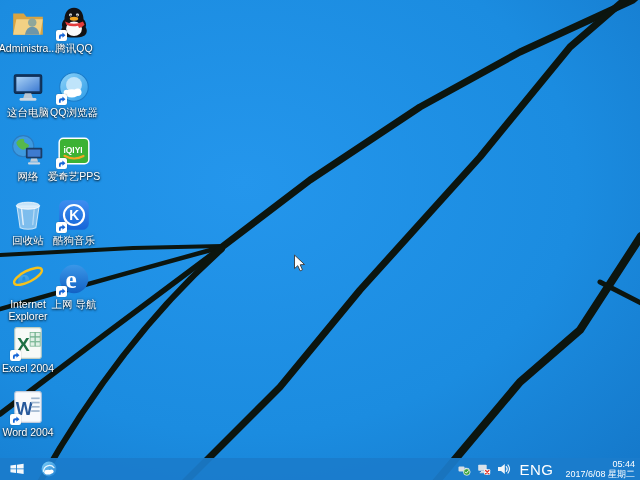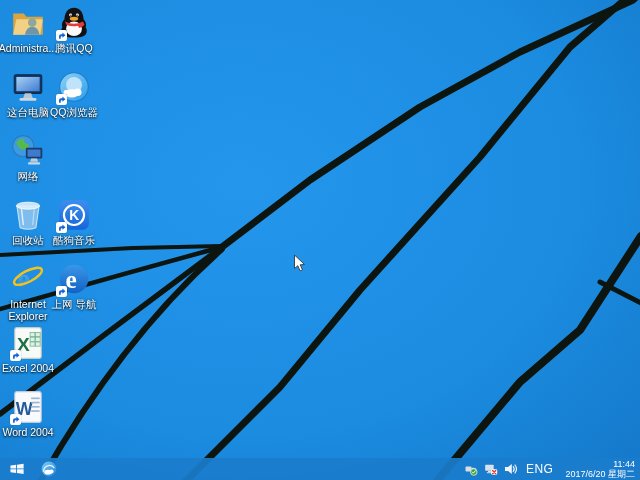--- a/index.html
+++ b/index.html
@@ -19,21 +19,21 @@
   .sc-arrow{position:absolute;left:0;bottom:0;width:11px;height:11px;background:#fff;
       border-radius:2px;box-shadow:0 0 1px rgba(0,0,0,.5);display:flex;align-items:center;justify-content:center;}
   
   .taskbar{position:absolute;left:0;bottom:0;width:640px;height:22px;
       background:rgba(27,124,203,.93);display:flex;align-items:center;}
   .tb-btn{height:22px;display:flex;align-items:center;justify-content:center;cursor:default;}
   .start{width:34px;}
   .tb-app{width:30px;}
   .tray{margin-left:auto;display:flex;align-items:center;gap:6px;padding-right:5px;}
   .tray-ico{display:flex;align-items:center;}
-  .lang{color:#fff;font-size:12px;letter-spacing:.5px;padding:0 2px;}
+  .lang{color:#fff;font-size:15px;letter-spacing:.5px;padding:0 2px;}
   .clock{color:#fff;font-size:9px;line-height:10px;text-align:right;padding-left:4px;}
   .cursor{position:absolute;left:293px;top:254px;}
 </style>
 </head>
 <body>
 
 <div class="screen">
 
   <svg class="wallpaper" width="640" height="480" viewBox="0 0 640 480">
     <defs>
@@ -213,20 +213,35 @@
       </svg>
       <span class="sc-arrow">
         <svg width="9" height="9" viewBox="0 0 10 10">
             <path d="M2.2,8.6 V5.8 Q2.2,3.6 4.6,3.6 H6 V1.8 L9.4,4.7 6,7.6 V5.7 H5 Q4.1,5.7 4.1,6.6 V8.6 Z" fill="#1565D8"></path>
           </svg>
       </span>
     </div>
     <div class="lbl">腾讯QQ</div>
   </div>
 
+  <div class="dicon c2 r3">
+    <div class="art">
+      <svg width="36" height="36" viewBox="0 0 34 34">
+        <rect x="3" y="5" width="28" height="24" rx="4" fill="#3CB234" stroke="#fff" stroke-width="1.4"></rect>
+        <text x="7" y="18.5" font-family="Liberation Sans, sans-serif" font-size="8" font-weight="bold" fill="#fff">iQIYI</text>
+        <path d="M8,21.5 q9,5 18,.2" stroke="#F5A623" stroke-width="2" fill="none" stroke-linecap="round"></path>
+      </svg>
+      <span class="sc-arrow">
+        <svg width="9" height="9" viewBox="0 0 10 10">
+            <path d="M2.2,8.6 V5.8 Q2.2,3.6 4.6,3.6 H6 V1.8 L9.4,4.7 6,7.6 V5.7 H5 Q4.1,5.7 4.1,6.6 V8.6 Z" fill="#1565D8"></path>
+          </svg>
+      </span>
+    </div>
+    <div class="lbl">爱奇艺PPS</div>
+  </div>
 
   <div class="dicon c2 r4">
     <div class="art">
       <svg width="36" height="36" viewBox="0 0 34 34">
         <rect x="3" y="3" width="28" height="28" rx="6" fill="url(#kg)"></rect>
         <circle cx="17" cy="17" r="9.5" fill="none" stroke="#fff" stroke-width="2"></circle>
         <text x="12.5" y="22" font-family="Liberation Sans, sans-serif" font-size="13" font-weight="bold" fill="#fff">K</text>
       </svg>
       <span class="sc-arrow">
         <svg width="9" height="9" viewBox="0 0 10 10">
@@ -304,18 +319,18 @@
       </span>
       <span class="tray-ico">
         <svg width="14" height="14" viewBox="0 0 14 14">
           <path d="M1,5 H4 L7.8,2 V12 L4,9 H1 Z" fill="#EFF4F8"></path>
           <path d="M9.3,4.6 q1.8,2.4 0,4.8" stroke="#EFF4F8" stroke-width="1.2" fill="none" stroke-linecap="round"></path>
           <path d="M11,3 q3,4 0,8" stroke="#EFF4F8" stroke-width="1.2" fill="none" stroke-linecap="round"></path>
         </svg>
       </span>
       <span class="lang">ENG</span>
       <span class="clock">
-        <span>11:44</span><br>
-        <span>2017/6/20 星期二</span>
+        <span>05:44</span><br>
+        <span>2017/6/08 星期二</span>
       </span>
     </div>
   </div>
 </div>
 
 </body></html>

